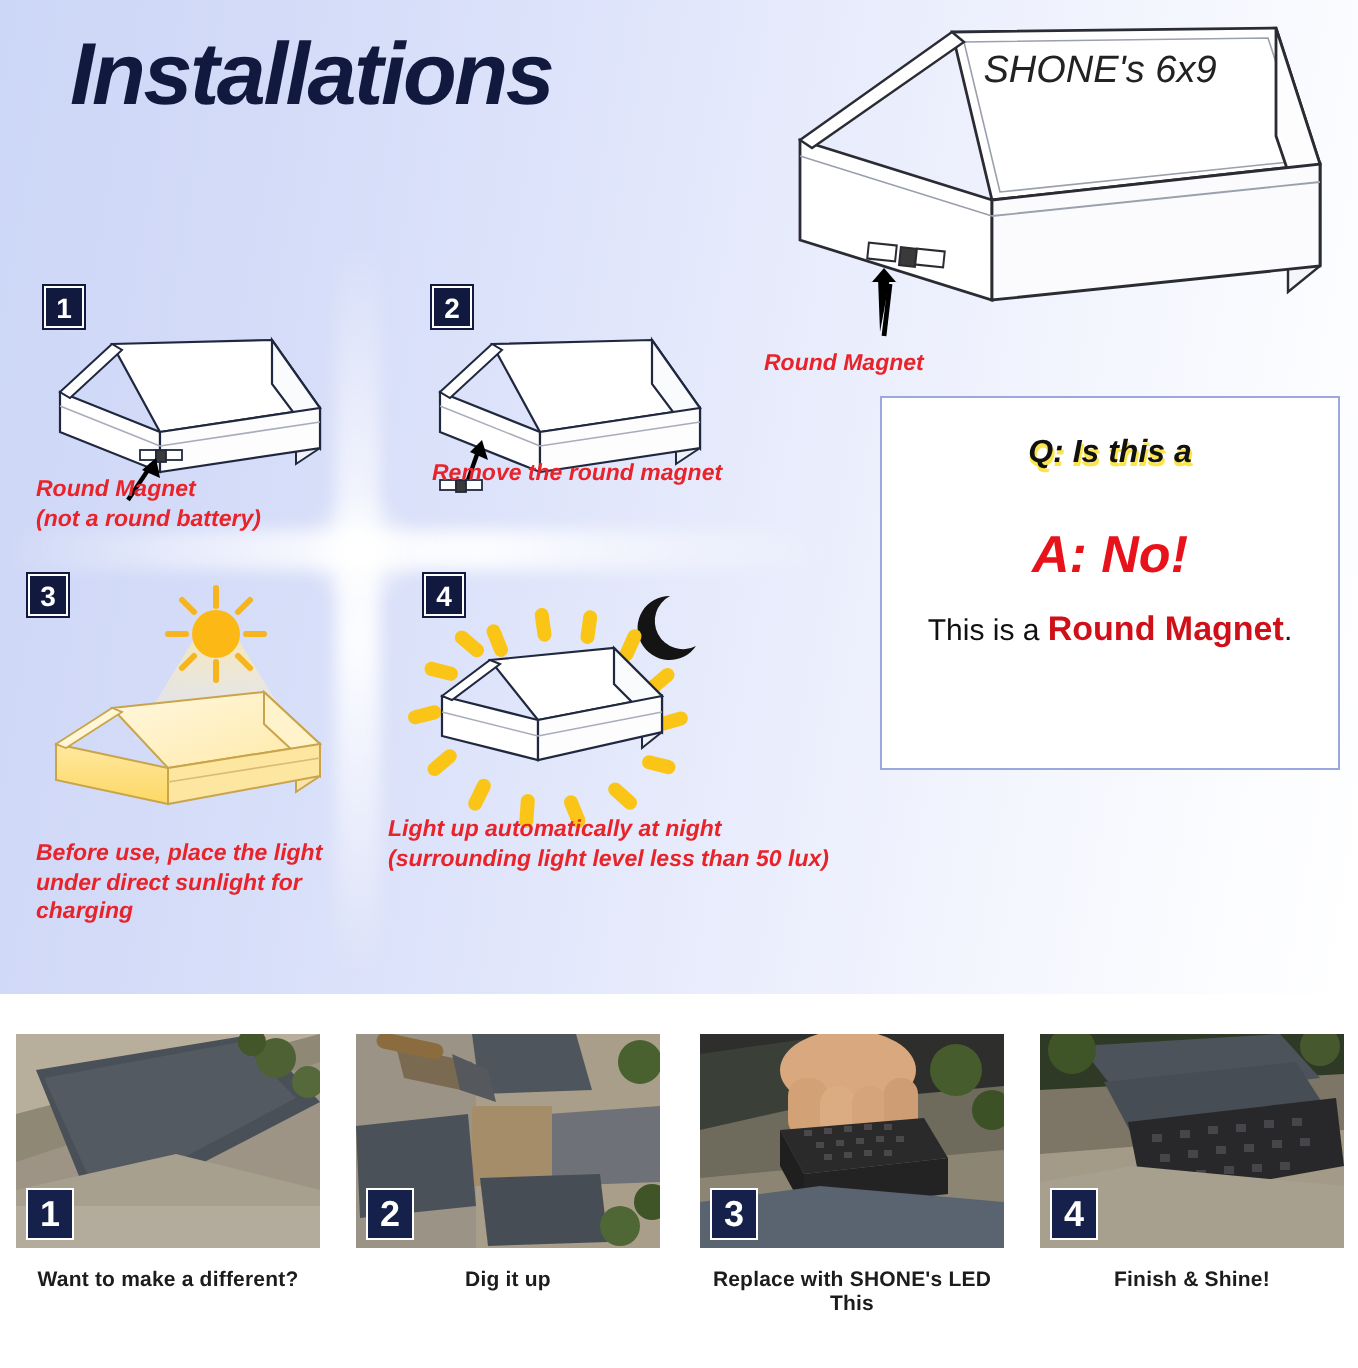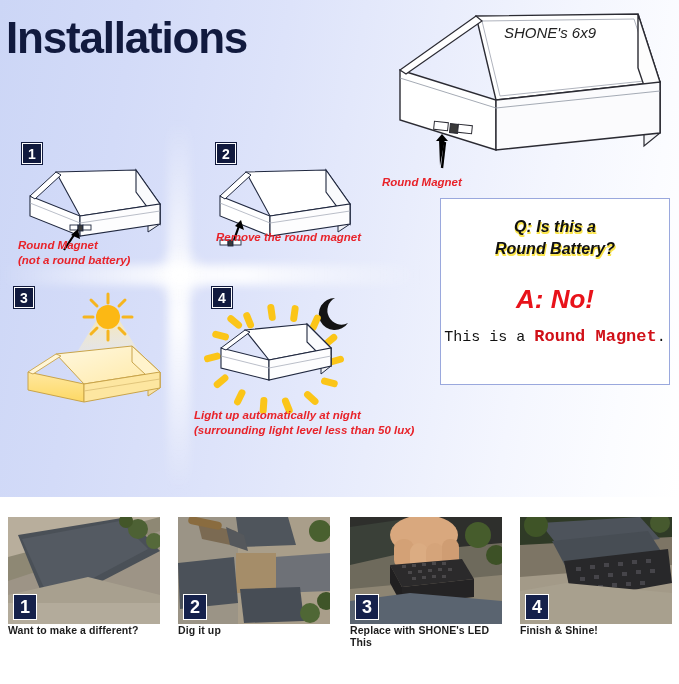--- a/index.html
+++ b/index.html
@@ -29,22 +29,22 @@
     filter:blur(4px);pointer-events:none;
   }
   .cross-core{
     position:absolute;left:150px;top:245px;width:60px;height:60px;border-radius:50%;
     background:radial-gradient(circle,rgba(255,255,255,.95) 0%,rgba(255,255,255,0) 70%);
     filter:blur(3px);pointer-events:none;
   }
 
   
   .title{
-    position:absolute;left:6px;top:16px;width:380px;
-    color:#111a3e;font-weight:bold;
+    position:absolute;left:35px;top:16px;width:380px;
+    color:#111a3e;font-weight:bold;font-style:italic;
     font-size:44px;line-height:0.98;letter-spacing:-1.2px;
   }
   .title .l2{display:block;font-size:40px;margin-top:4px;}
 
   
   .badge{
     position:absolute;width:20px;height:21px;
     background:#111a3e;border:1.5px solid #ffffff;
     box-shadow:0 0 0 1px #111a3e;
     color:#ffffff;font-weight:bold;font-size:14px;
@@ -71,28 +71,28 @@
   .qa .q{
     margin-top:17px;text-align:center;font-weight:bold;font-size:16px;
     color:#111111;line-height:1.38;font-style:italic;
     text-shadow:0 2px 0 #fbe54a, 1px 2px 0 #fbe54a;
   }
   .qa .a{
     margin-top:24px;text-align:center;font-weight:bold;font-style:italic;
     font-size:26px;color:#e8121a;
   }
   .qa .t{
-    margin-top:12px;text-align:left;font-size:15px;color:#111111;font-family:Liberation Mono, monospace;
+    margin-top:12px;text-align:left;font-size:15px;color:#111111;
   }
   .qa .t b{color:#d01018;font-size:17px;font-weight:bold;}
 
   
   .prodlabel{
     position:absolute;left:455px;top:22px;width:190px;text-align:center;
-    font-size:15px;color:#222222;line-height:1.5;font-style:italic;
+    font-size:19px;color:#222222;line-height:1.5;font-style:italic;
   }
   .prodcap{
     position:absolute;left:382px;top:176px;
     color:#e8232a;font-weight:bold;font-style:italic;font-size:11.5px;
   }
 
   
   .strip{
     position:absolute;left:0;top:505px;width:679px;height:179px;
     background:#ffffff;
@@ -102,22 +102,23 @@
     position:relative;width:152px;height:107px;overflow:hidden;
     background:#6d6f63;
   }
   .photo .pbadge{
     position:absolute;left:5px;bottom:4px;width:24px;height:26px;
     background:#15214b;color:#fff;font-weight:bold;font-size:18px;
     display:flex;align-items:center;justify-content:center;
     border:1px solid #ffffff;box-sizing:border-box;
   }
   .photo-cap{
-    font-size:10.5px;color:#1c1c1c;font-weight:bold;
+    margin-top:10px;font-size:10.5px;color:#1c1c1c;font-weight:bold;
     letter-spacing:.1px;
+    text-align:center;
   }
   
   .scene{position:absolute;inset:0;}
 </style>
 </head>
 <body>
 
 <div class="page">
 
   <div class="upper">
@@ -243,20 +244,23 @@
 
         <polygon points="34,62 110,54 138,80 62,92" fill="url(#glowtop)" stroke="#c9a44a" stroke-width="1"></polygon>
         <polygon points="110,54 138,80 138,96 110,70" fill="#fff3cc" stroke="#c9a44a" stroke-width="1"></polygon>
         <polygon points="138,80 138,96 126,104 126,88" fill="#f8e3a8" stroke="#c9a44a" stroke-width="1"></polygon>
         <polygon points="6,80 62,92 62,110 6,98" fill="url(#glowfront)" stroke="#c9a44a" stroke-width="1"></polygon>
         <polygon points="62,92 138,80 138,96 62,110" fill="#fde6a0" stroke="#c9a44a" stroke-width="1"></polygon>
         <polygon points="6,80 34,62 39,64 11,82" fill="#fff6d8" stroke="#c9a44a" stroke-width="0.9"></polygon>
         <line x1="62" y1="99" x2="138" y2="87" stroke="#d9bc72" stroke-width="0.8"></line>
       </svg>
     </div>
+    <div class="cap" style="left:18px;top:420px;width:165px;">Before use, place the light
+under direct sunlight for
+charging</div>
 
     <div class="badge" style="left:212px;top:287px;">4</div>
     <div class="step" style="left:185px;top:290px;">
       <svg width="185" height="130" viewBox="0 0 185 130">
 
         <g>
           <path d="M150,8 a16,16 0 1,0 13,25 a13,13 0 1,1 -13,-25 z" fill="#141414"></path>
         </g>
 
         <g fill="#fbc518">
@@ -286,21 +290,20 @@
         <line x1="84" y1="78" x2="146" y2="66" stroke="#a8adba" stroke-width="0.8"></line>
         <line x1="36" y1="66" x2="84" y2="78" stroke="#a8adba" stroke-width="0.8"></line>
       </svg>
     </div>
     <div class="cap" style="left:194px;top:408px;width:240px;">Light up automatically at night
 (surrounding light level less than 50 lux)</div>
 
     <div class="qa">
       <div class="q">
         <div>Q: Is this a</div>
-        <div>Round Battery?</div>
       </div>
       <div class="a">A: No!</div>
       <div class="t"><span>This is a </span><b>Round Magnet</b><span>.</span></div>
     </div>
 
   </div>
 
   <div class="strip">
 
     <div class="photo-cell" style="left:8px;">

